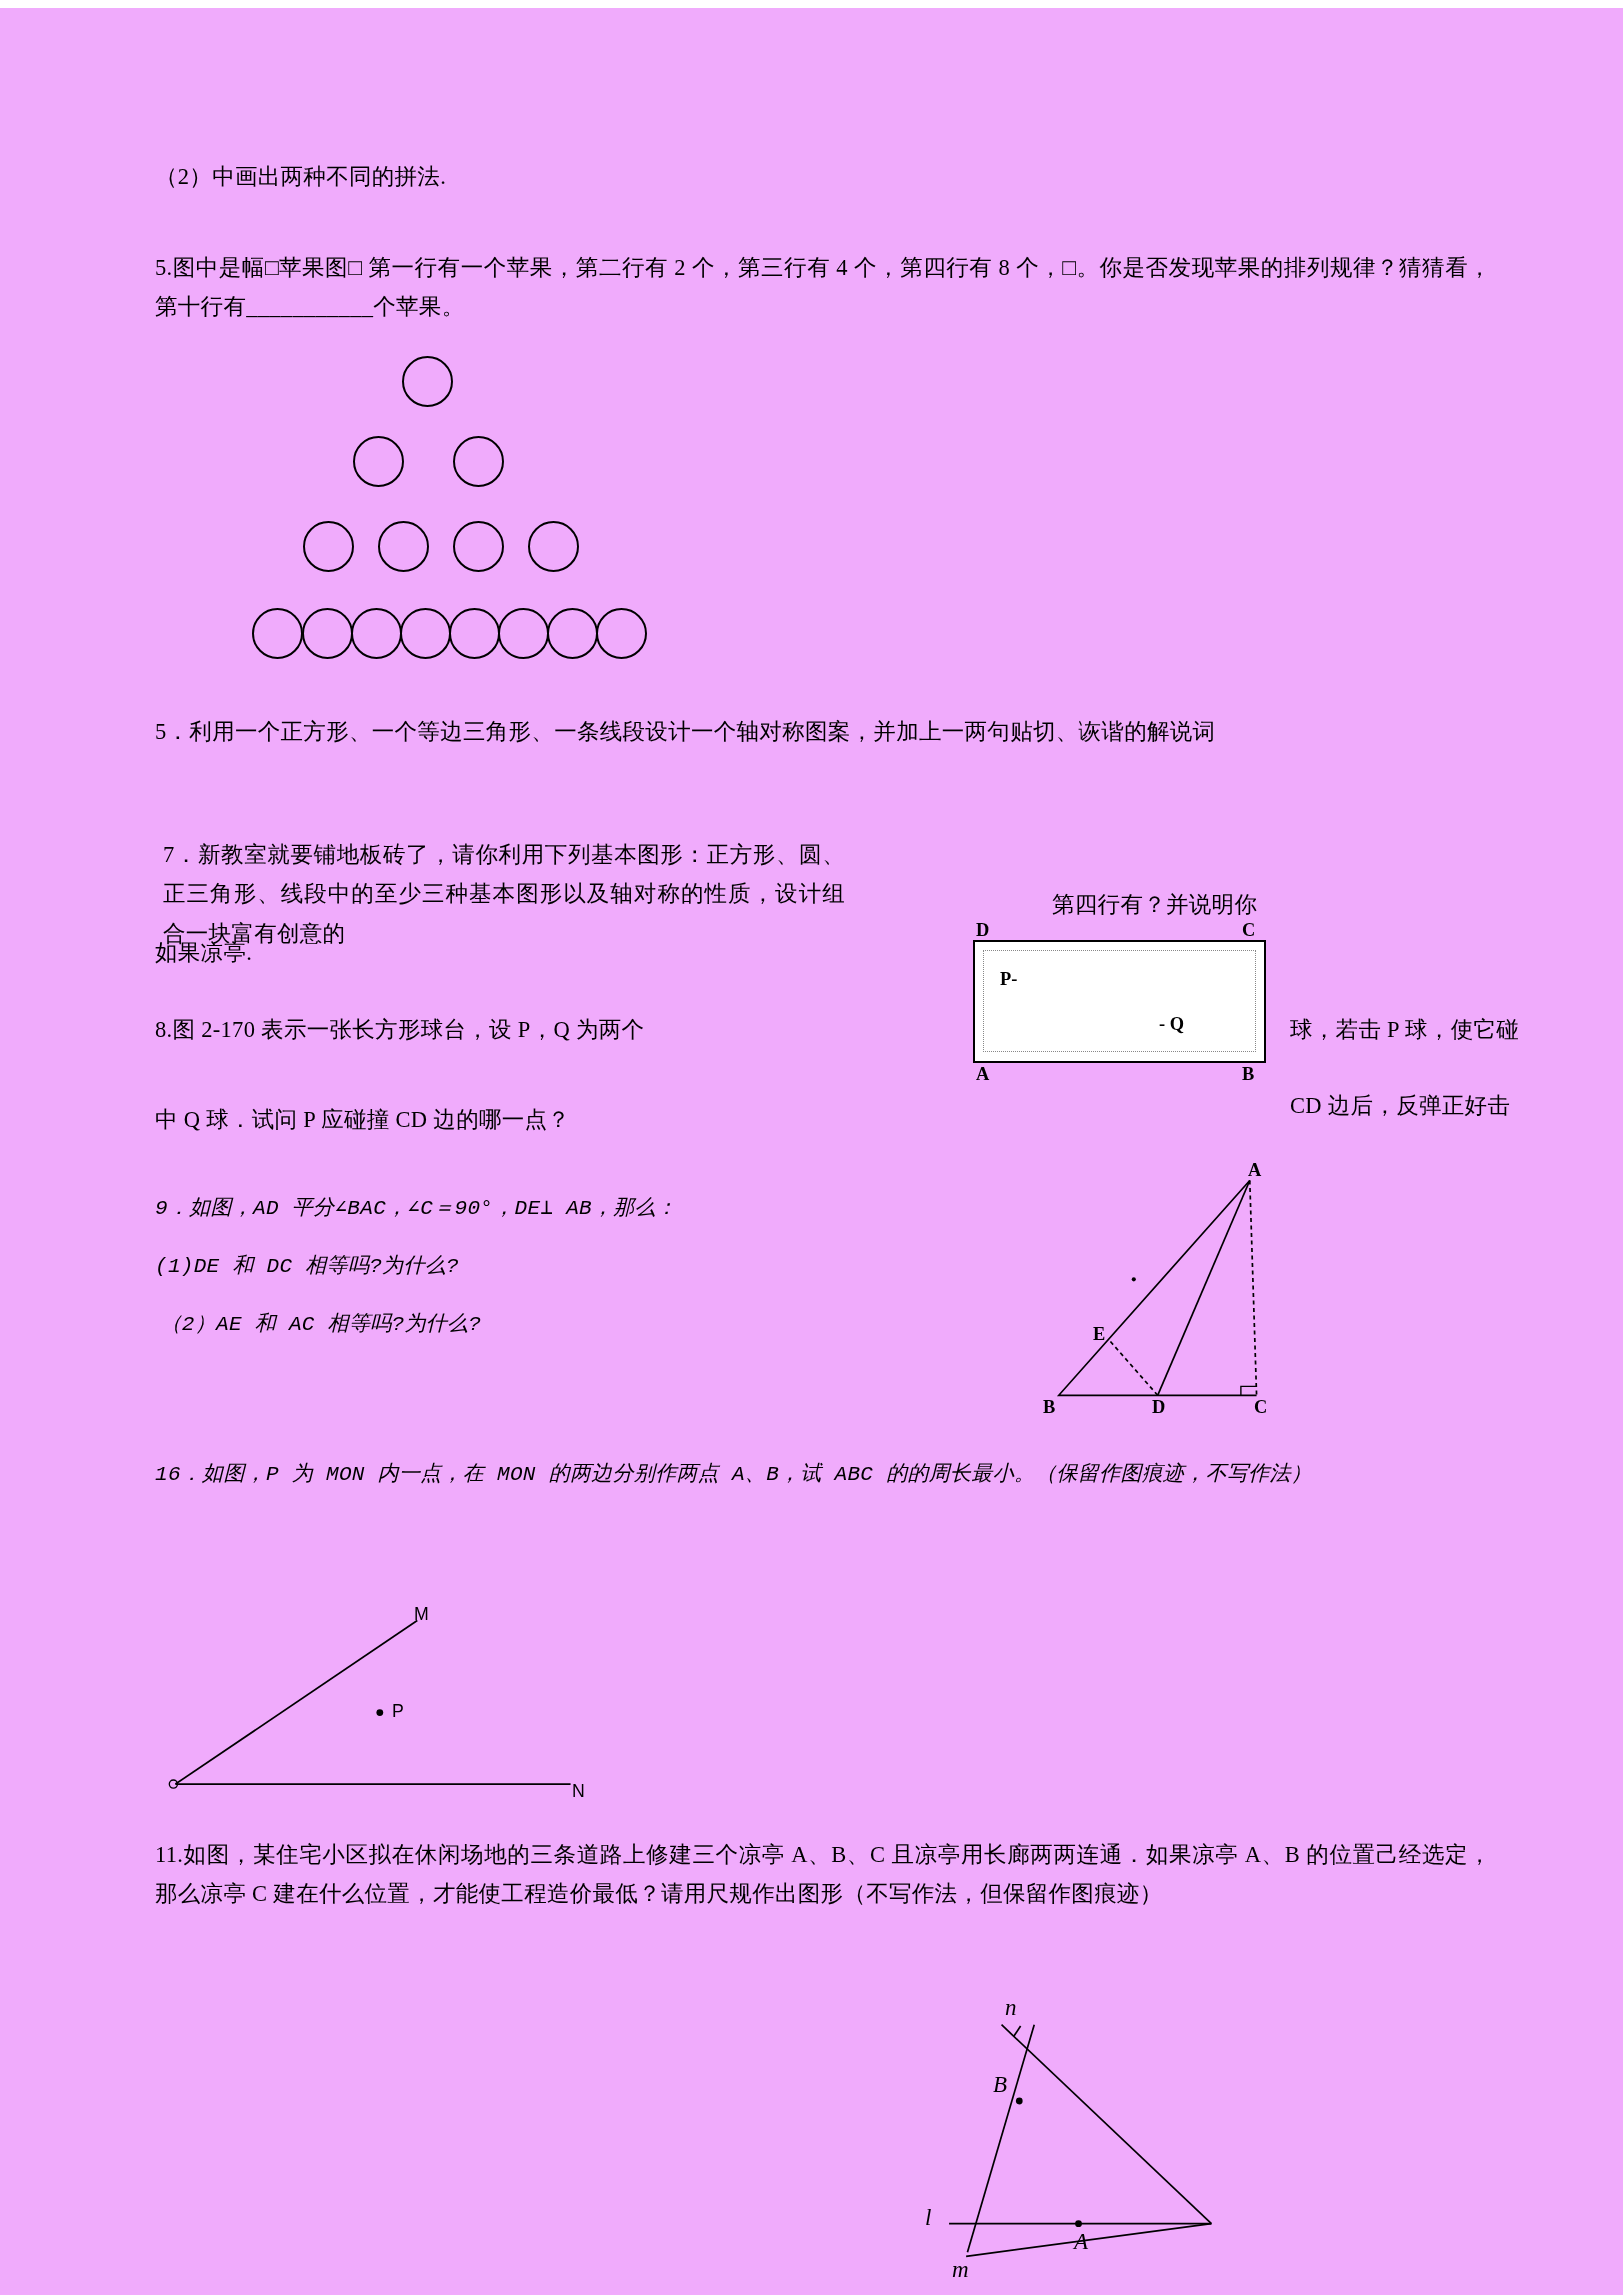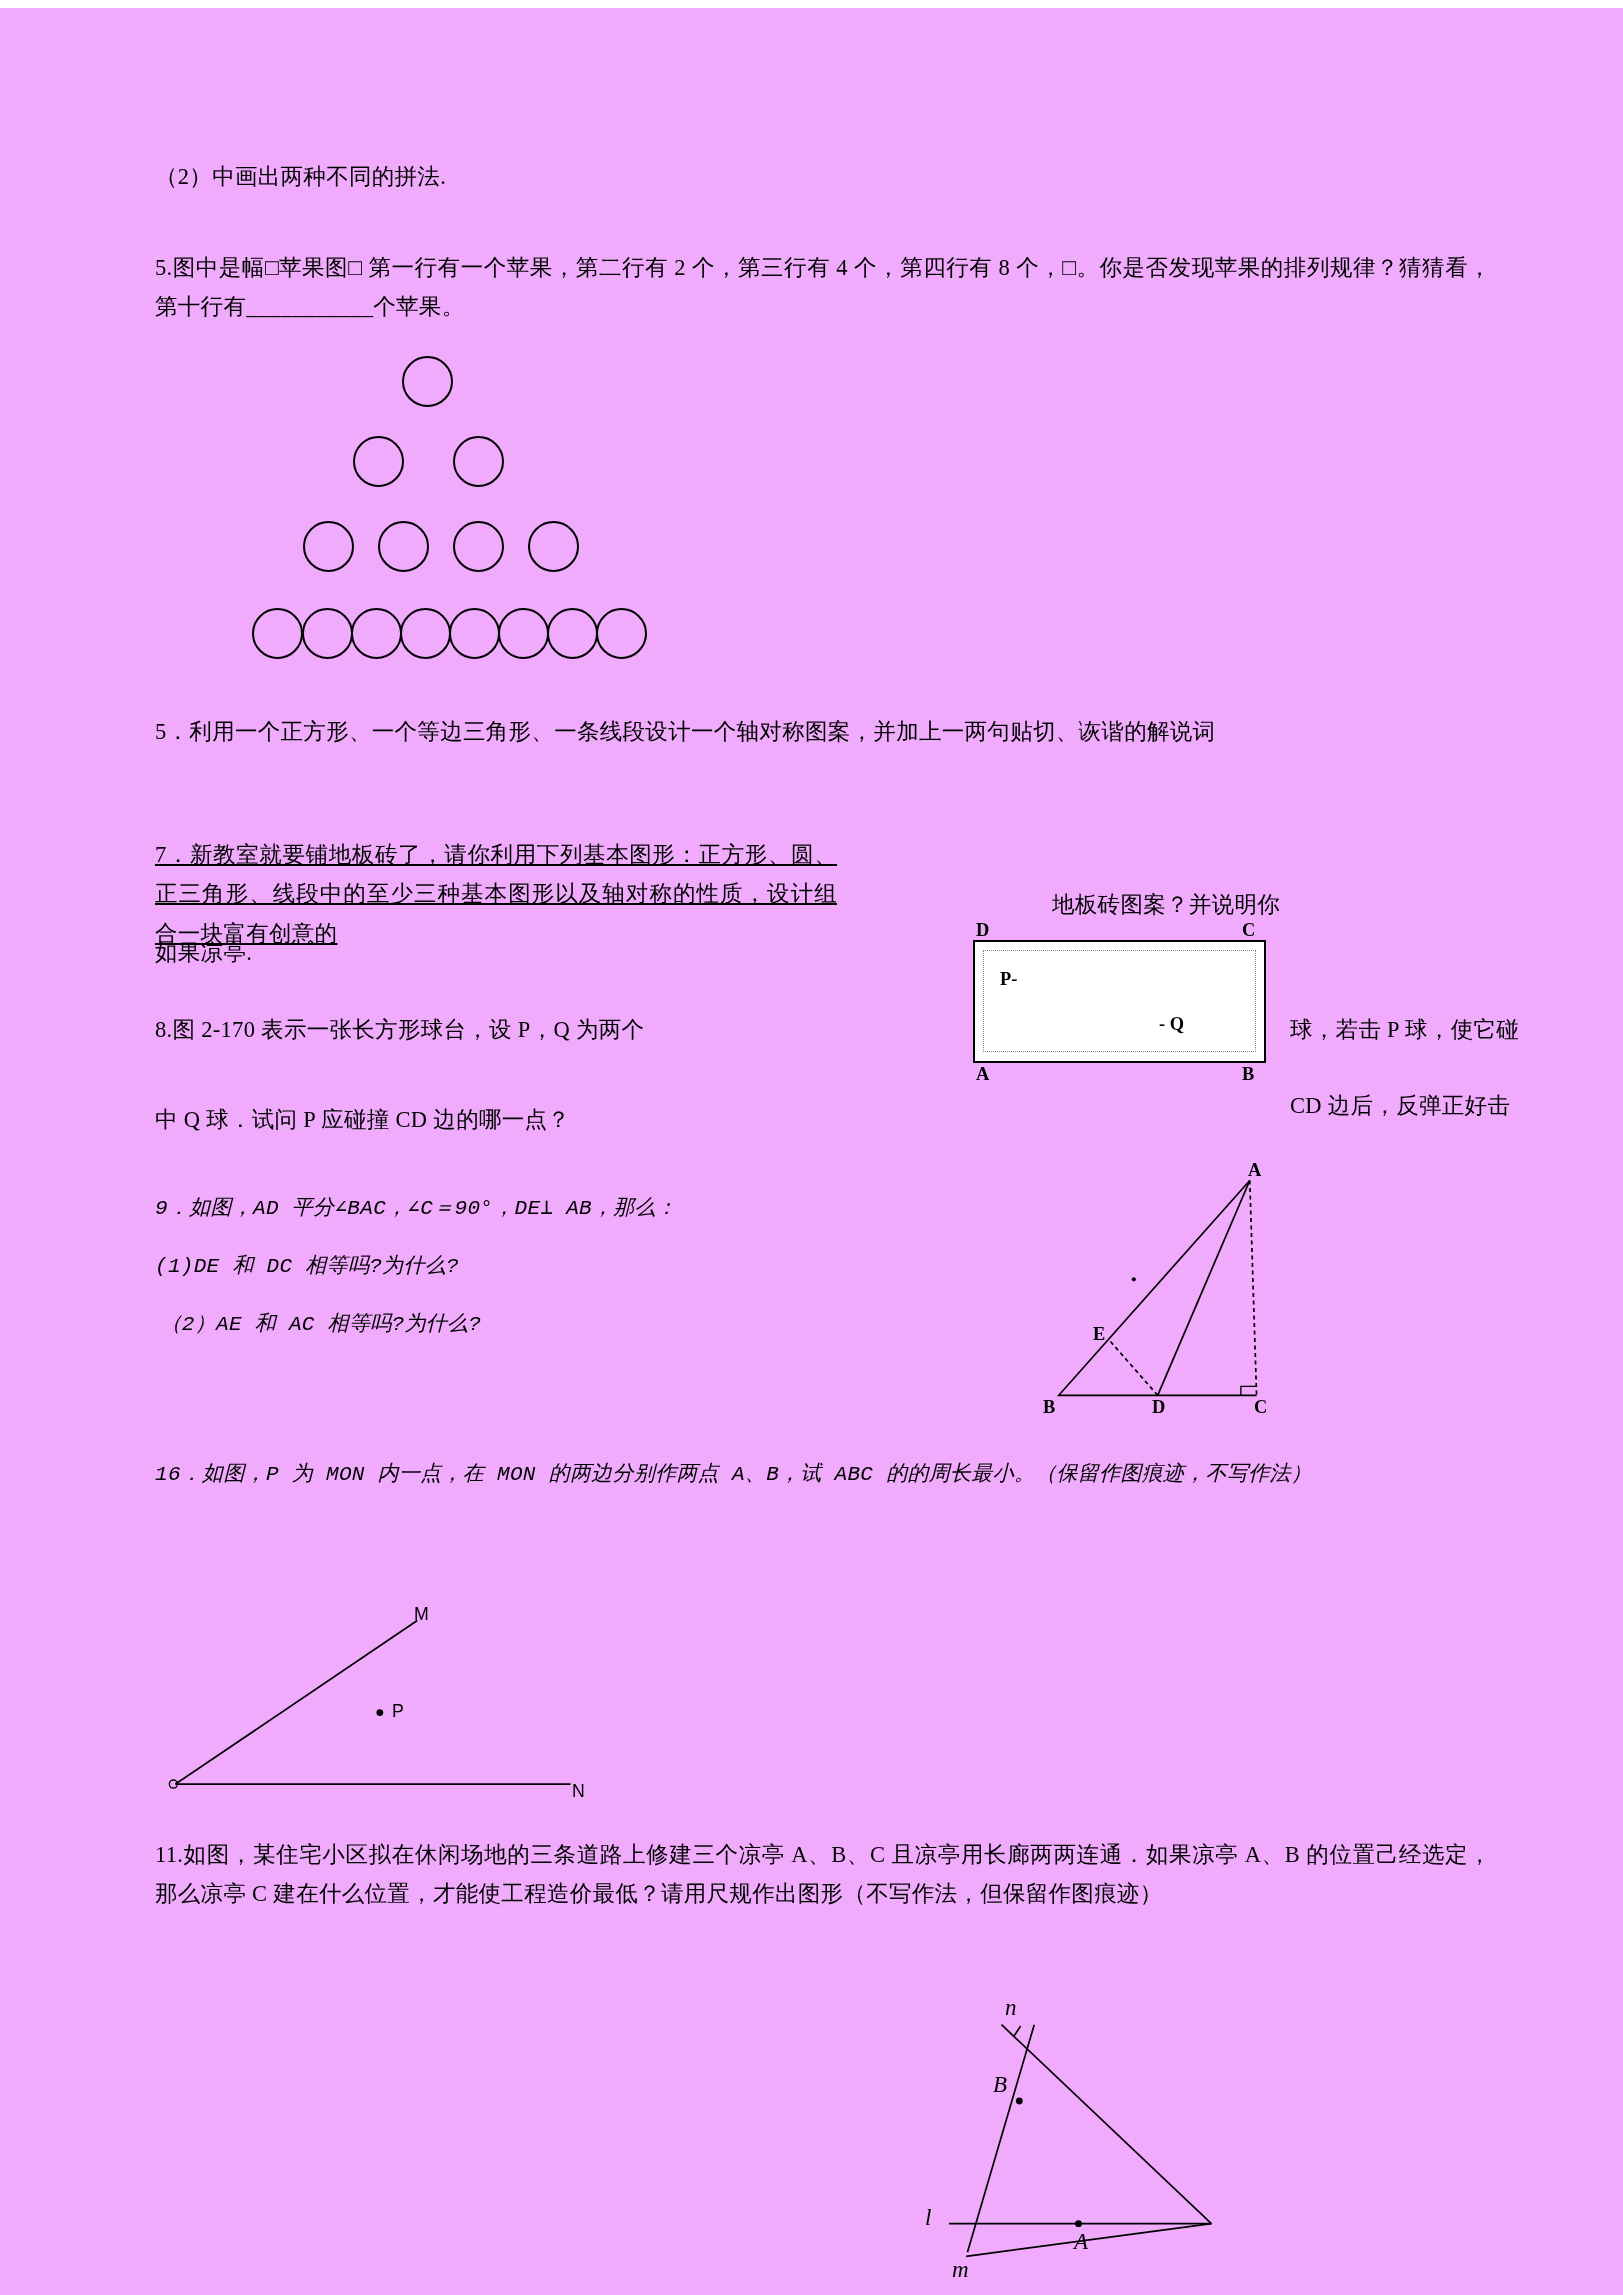--- a/index.html
+++ b/index.html
@@ -113,25 +113,25 @@
       <div class="circle" style="left:294px; top:259px; width:51px; height:51px;"></div>
       <div class="circle" style="left:343px; top:259px; width:51px; height:51px;"></div>
       <div class="circle" style="left:392px; top:259px; width:51px; height:51px;"></div>
       <div class="circle" style="left:441px; top:259px; width:51px; height:51px;"></div>
     </div>
 
     <div class="blk" style="left:0; top:704px; width:1336px;">
       <p class="para">5．利用一个正方形、一个等边三角形、一条线段设计一个轴对称图案，并加上一两句贴切、诙谐的解说词</p>
     </div>
 
-    <div class="blk" style="left:0; top:827px; width:682px;text-decoration:underline;">
+    <div class="blk" style="left:8px; top:827px; width:682px;">
       <p class="para">7．新教室就要铺地板砖了，请你利用下列基本图形：正方形、圆、正三角形、线段中的至少三种基本图形以及轴对称的性质，设计组合一块富有创意的</p>
     </div>
     <div class="blk" style="left:897px; top:877px; width:443px;">
-      <p class="para">地板砖图案？并说明你</p>
+      <p class="para">第四行有？并说明你</p>
     </div>
     <div class="blk" style="left:0; top:925px; width:443px;">
       <p class="para">如果凉亭.</p>
     </div>
 
     <div class="blk" style="left:0; top:1002px; width:770px;">
       <p class="para">8.图 2-170 表示一张长方形球台，设 P，Q 为两个</p>
     </div>
     <div class="blk" style="left:1135px; top:1002px; width:273px;">
       <p class="para">球，若击 P 球，使它碰</p>

